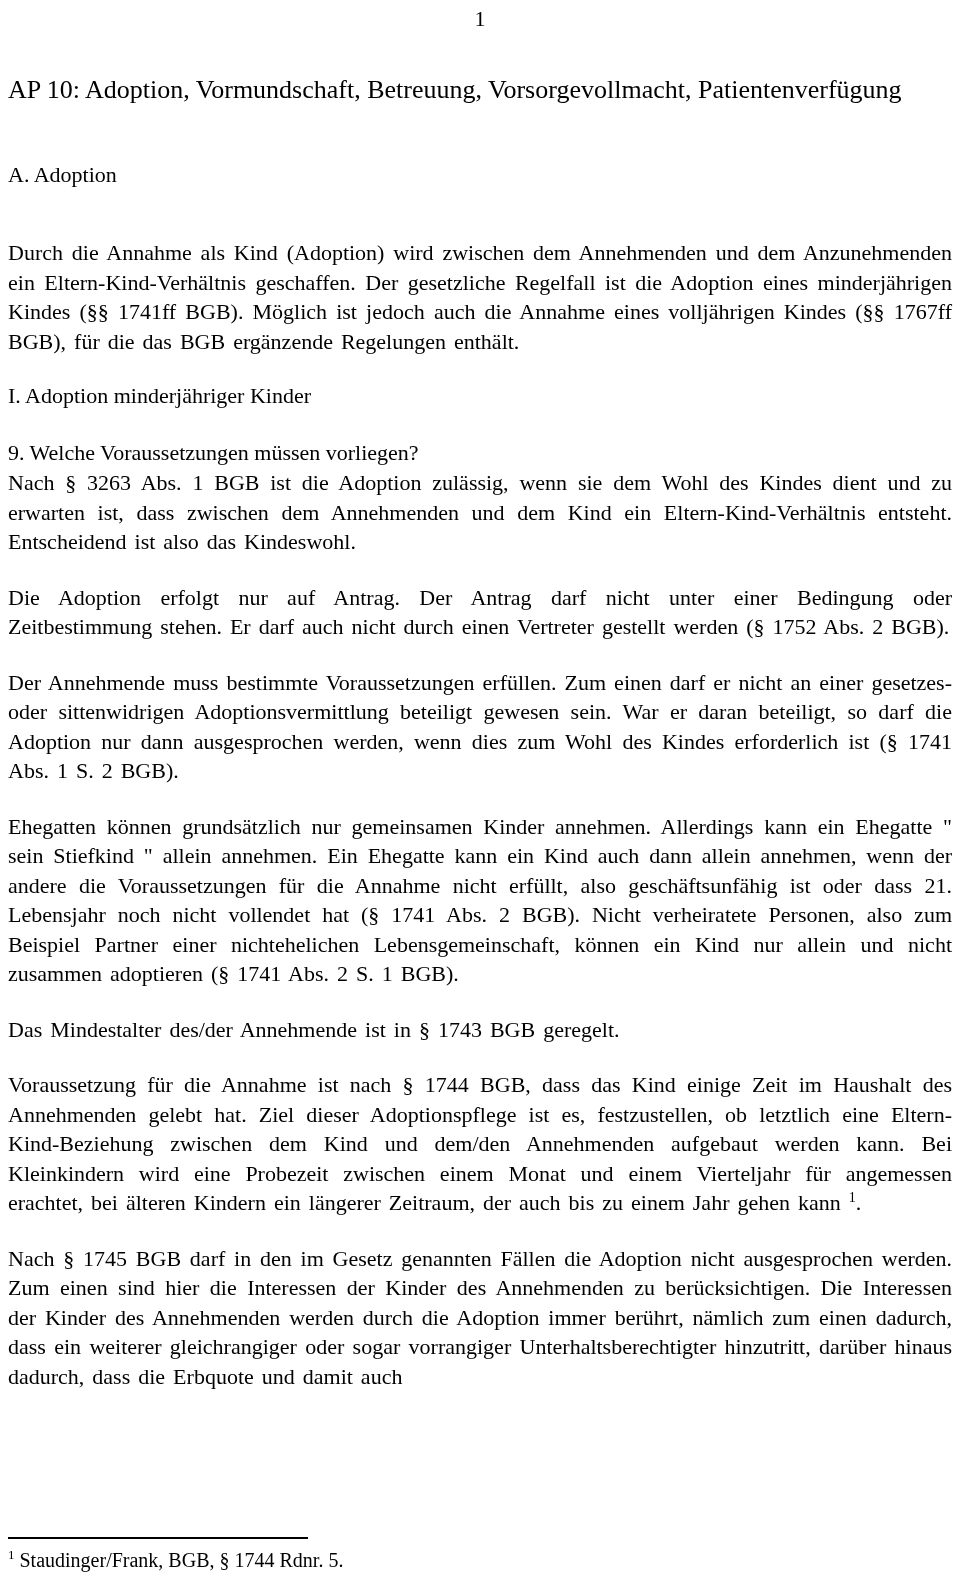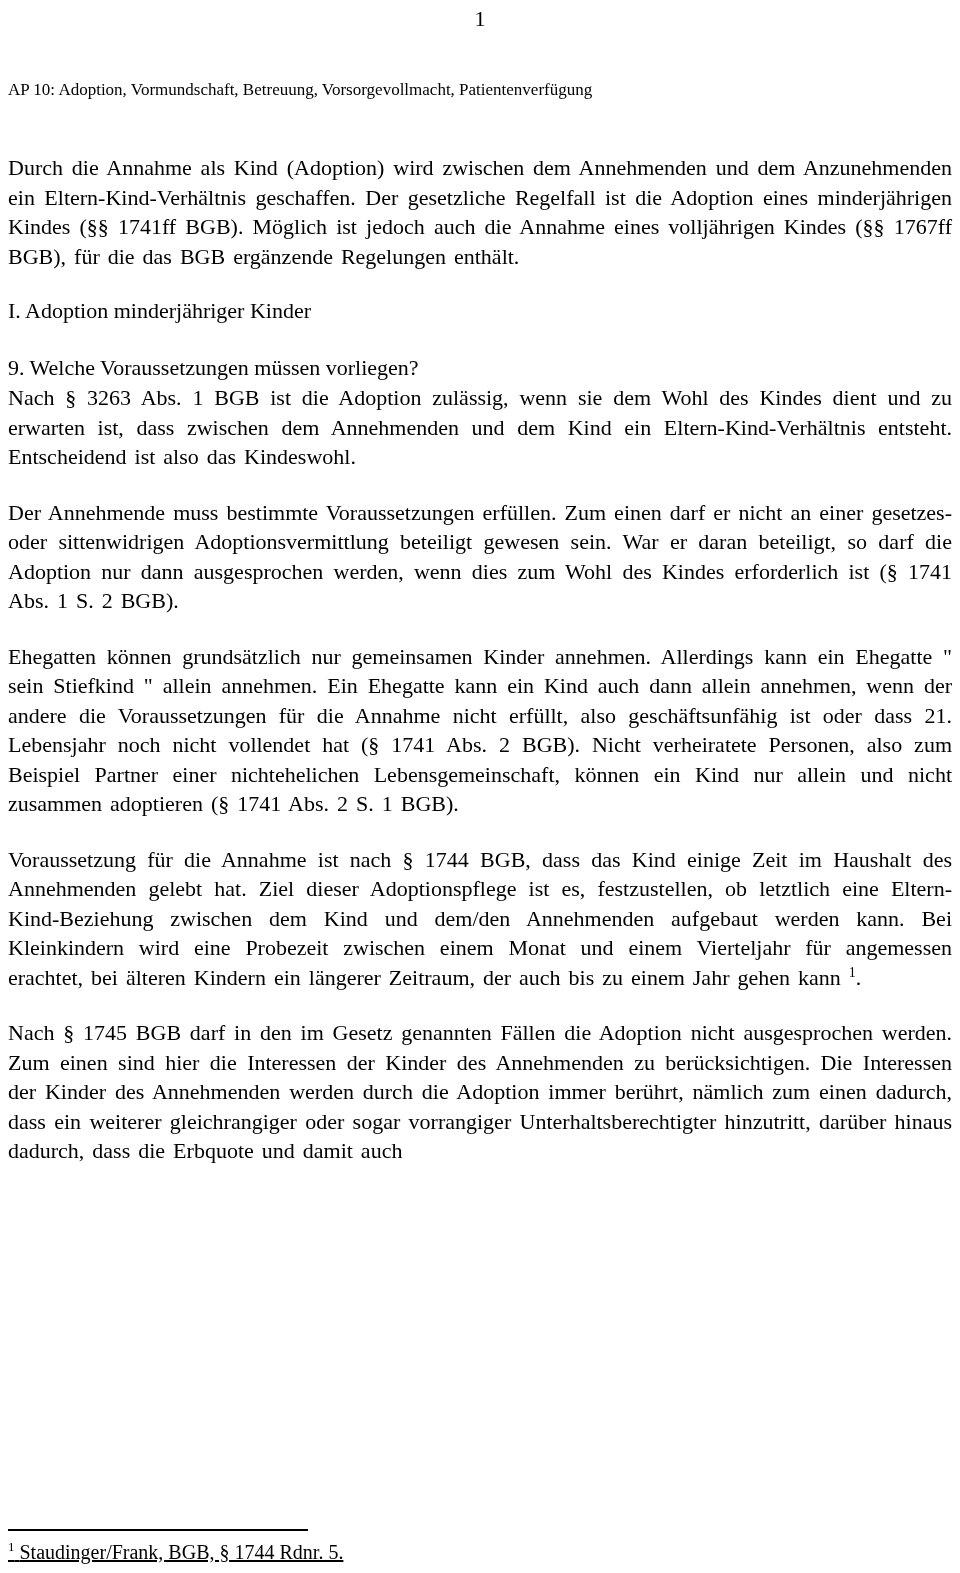--- a/index.html
+++ b/index.html
@@ -14,21 +14,21 @@
     font-family: "Liberation Serif", "DejaVu Serif", serif;
     overflow: hidden;
   }
   .pagenum {
     text-align: center;
     font-size: 22px;
     line-height: 28px;
   }
   .title {
     margin-top: 42px;
-    font-size: 17px;
+    font-size: 26px;
     line-height: 30px;
   }
   .heading {
     font-size: 22px;
     line-height: 30px;
   }
   .heading-a { margin-top: 55px; }
   .heading-i { margin-top: 25px; }
   .heading-1 { margin-top: 27px; }
   .para {
@@ -40,23 +40,22 @@
   }
   .para.intro { margin-top: 48px; }
   .para.tight { margin-top: 0; }
   .para sup {
     font-size: 14px;
     line-height: 0;
   }
   .footnote-area {
     position: absolute;
     left: 8px;
-    bottom: 8px;
+    bottom: 0;
     width: 944px;
-    text-decoration: underline;
   }
   .footnote-rule {
     width: 300px;
     height: 0;
     border-top: 2px solid #000000;
     margin-bottom: 8px;
   }
   .footnote {
     font-size: 20px;
     line-height: 26px;
@@ -68,34 +67,37 @@
 </style>
 </head>
 <body>
 
 <div class="page">
 
   <div class="pagenum">1</div>
 
   <div class="title">AP 10: Adoption, Vormundschaft, Betreuung, Vorsorgevollmacht, Patientenverfügung</div>
 
+  <div class="heading heading-a">A. Adoption</div>
 
   <p class="para intro">Durch die Annahme als Kind (Adoption) wird zwischen dem Annehmenden und dem Anzunehmenden ein Eltern-Kind-Verhältnis geschaffen. Der gesetzliche Regelfall ist die Adoption eines minderjährigen Kindes (§§ 1741ff BGB). Möglich ist jedoch auch die Annahme eines volljährigen Kindes (§§ 1767ff BGB), für die das BGB ergänzende Regelungen enthält.</p>
 
   <div class="heading heading-i">I. Adoption minderjähriger Kinder</div>
 
   <div class="heading heading-1">9. Welche Voraussetzungen müssen vorliegen?</div>
 
   <p class="para tight">Nach § 3263 Abs. 1 BGB ist die Adoption zulässig, wenn sie dem Wohl des Kindes dient und zu erwarten ist, dass zwischen dem Annehmenden und dem Kind ein Eltern-Kind-Verhältnis entsteht. Entscheidend ist also das Kindeswohl.</p>
 
+  <p class="para">Die Adoption erfolgt nur auf Antrag. Der Antrag darf nicht unter einer Bedingung oder Zeitbestimmung stehen. Er darf auch nicht durch einen Vertreter gestellt werden (§ 1752 Abs. 2 BGB).</p>
 
   <p class="para">Der Annehmende muss bestimmte Voraussetzungen erfüllen. Zum einen darf er nicht an einer gesetzes- oder sittenwidrigen Adoptionsvermittlung beteiligt gewesen sein. War er daran beteiligt, so darf die Adoption nur dann ausgesprochen werden, wenn dies zum Wohl des Kindes erforderlich ist (§ 1741 Abs. 1 S. 2 BGB).</p>
 
   <p class="para">Ehegatten können grundsätzlich nur gemeinsamen Kinder annehmen. Allerdings kann ein Ehegatte " sein Stiefkind " allein annehmen. Ein Ehegatte kann ein Kind auch dann allein annehmen, wenn der andere die Voraussetzungen für die Annahme nicht erfüllt, also geschäftsunfähig ist oder dass 21. Lebensjahr noch nicht vollendet hat (§ 1741 Abs. 2 BGB). Nicht verheiratete Personen, also zum Beispiel Partner einer nichtehelichen Lebensgemeinschaft, können ein Kind nur allein und nicht zusammen adoptieren (§ 1741 Abs. 2 S. 1 BGB).</p>
 
+  <p class="para">Das Mindestalter des/der Annehmende ist in § 1743 BGB geregelt.</p>
 
   <p class="para"><span>Voraussetzung für die Annahme ist nach § 1744 BGB, dass das Kind einige Zeit im Haushalt des Annehmenden gelebt hat. Ziel dieser Adoptionspflege ist es, festzustellen, ob letztlich eine Eltern-Kind-Beziehung zwischen dem Kind und dem/den Annehmenden aufgebaut werden kann. Bei Kleinkindern wird eine Probezeit zwischen einem Monat und einem Vierteljahr für angemessen erachtet, bei älteren Kindern ein längerer Zeitraum, der auch bis zu einem Jahr gehen kann</span> <sup>1</sup><span>.</span></p>
 
   <p class="para">Nach § 1745 BGB darf in den im Gesetz genannten Fällen die Adoption nicht ausgesprochen werden. Zum einen sind hier die Interessen der Kinder des Annehmenden zu berücksichtigen. Die Interessen der Kinder des Annehmenden werden durch die Adoption immer berührt, nämlich zum einen dadurch, dass ein weiterer gleichrangiger oder sogar vorrangiger Unterhaltsberechtigter hinzutritt, darüber hinaus dadurch, dass die Erbquote und damit auch</p>
 
   <div class="footnote-area">
     <div class="footnote-rule"></div>
     <div class="footnote"><sup>1</sup> <span>Staudinger/Frank, BGB, § 1744 Rdnr. 5.</span></div>
   </div>
 

